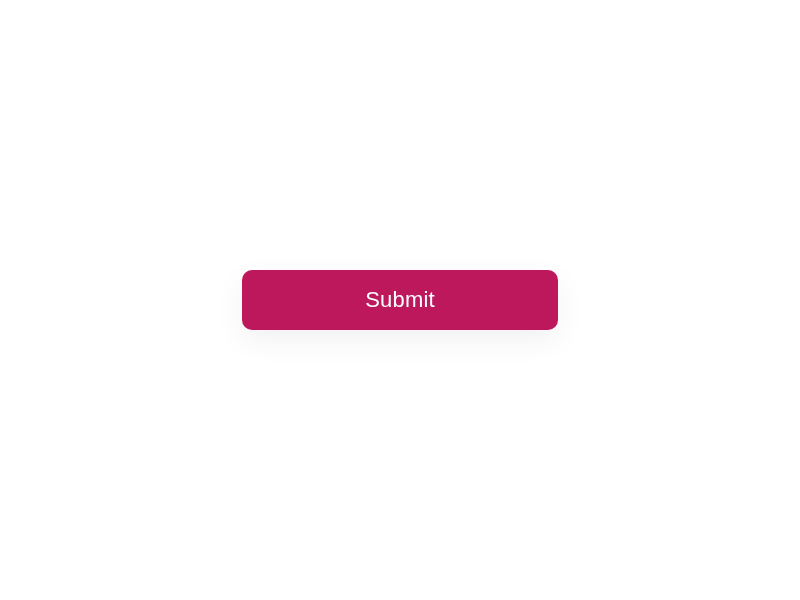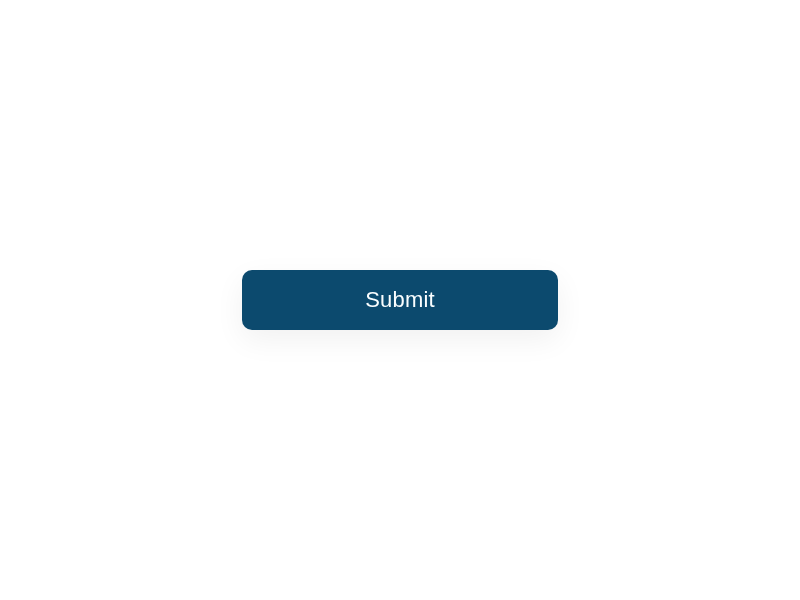--- a/index.html
+++ b/index.html
@@ -12,21 +12,21 @@
       height: 600px;
       background: #ffffff;
       display: flex;
       align-items: center;
       justify-content: center;
       font-family: -apple-system, BlinkMacSystemFont, "Segoe UI", Helvetica, Arial, sans-serif;
     }
     .submit-button {
       width: 316px;
       height: 60px;
-      background: #0c4a6e;
+      background: #be185d;
       border: none;
       border-radius: 10px;
       color: #fafeff;
       font-size: 22px;
       font-weight: 400;
       cursor: pointer;
       box-shadow: 0 10px 30px rgba(0, 0, 0, 0.06);
       letter-spacing: 0.2px;
     }
   </style>

